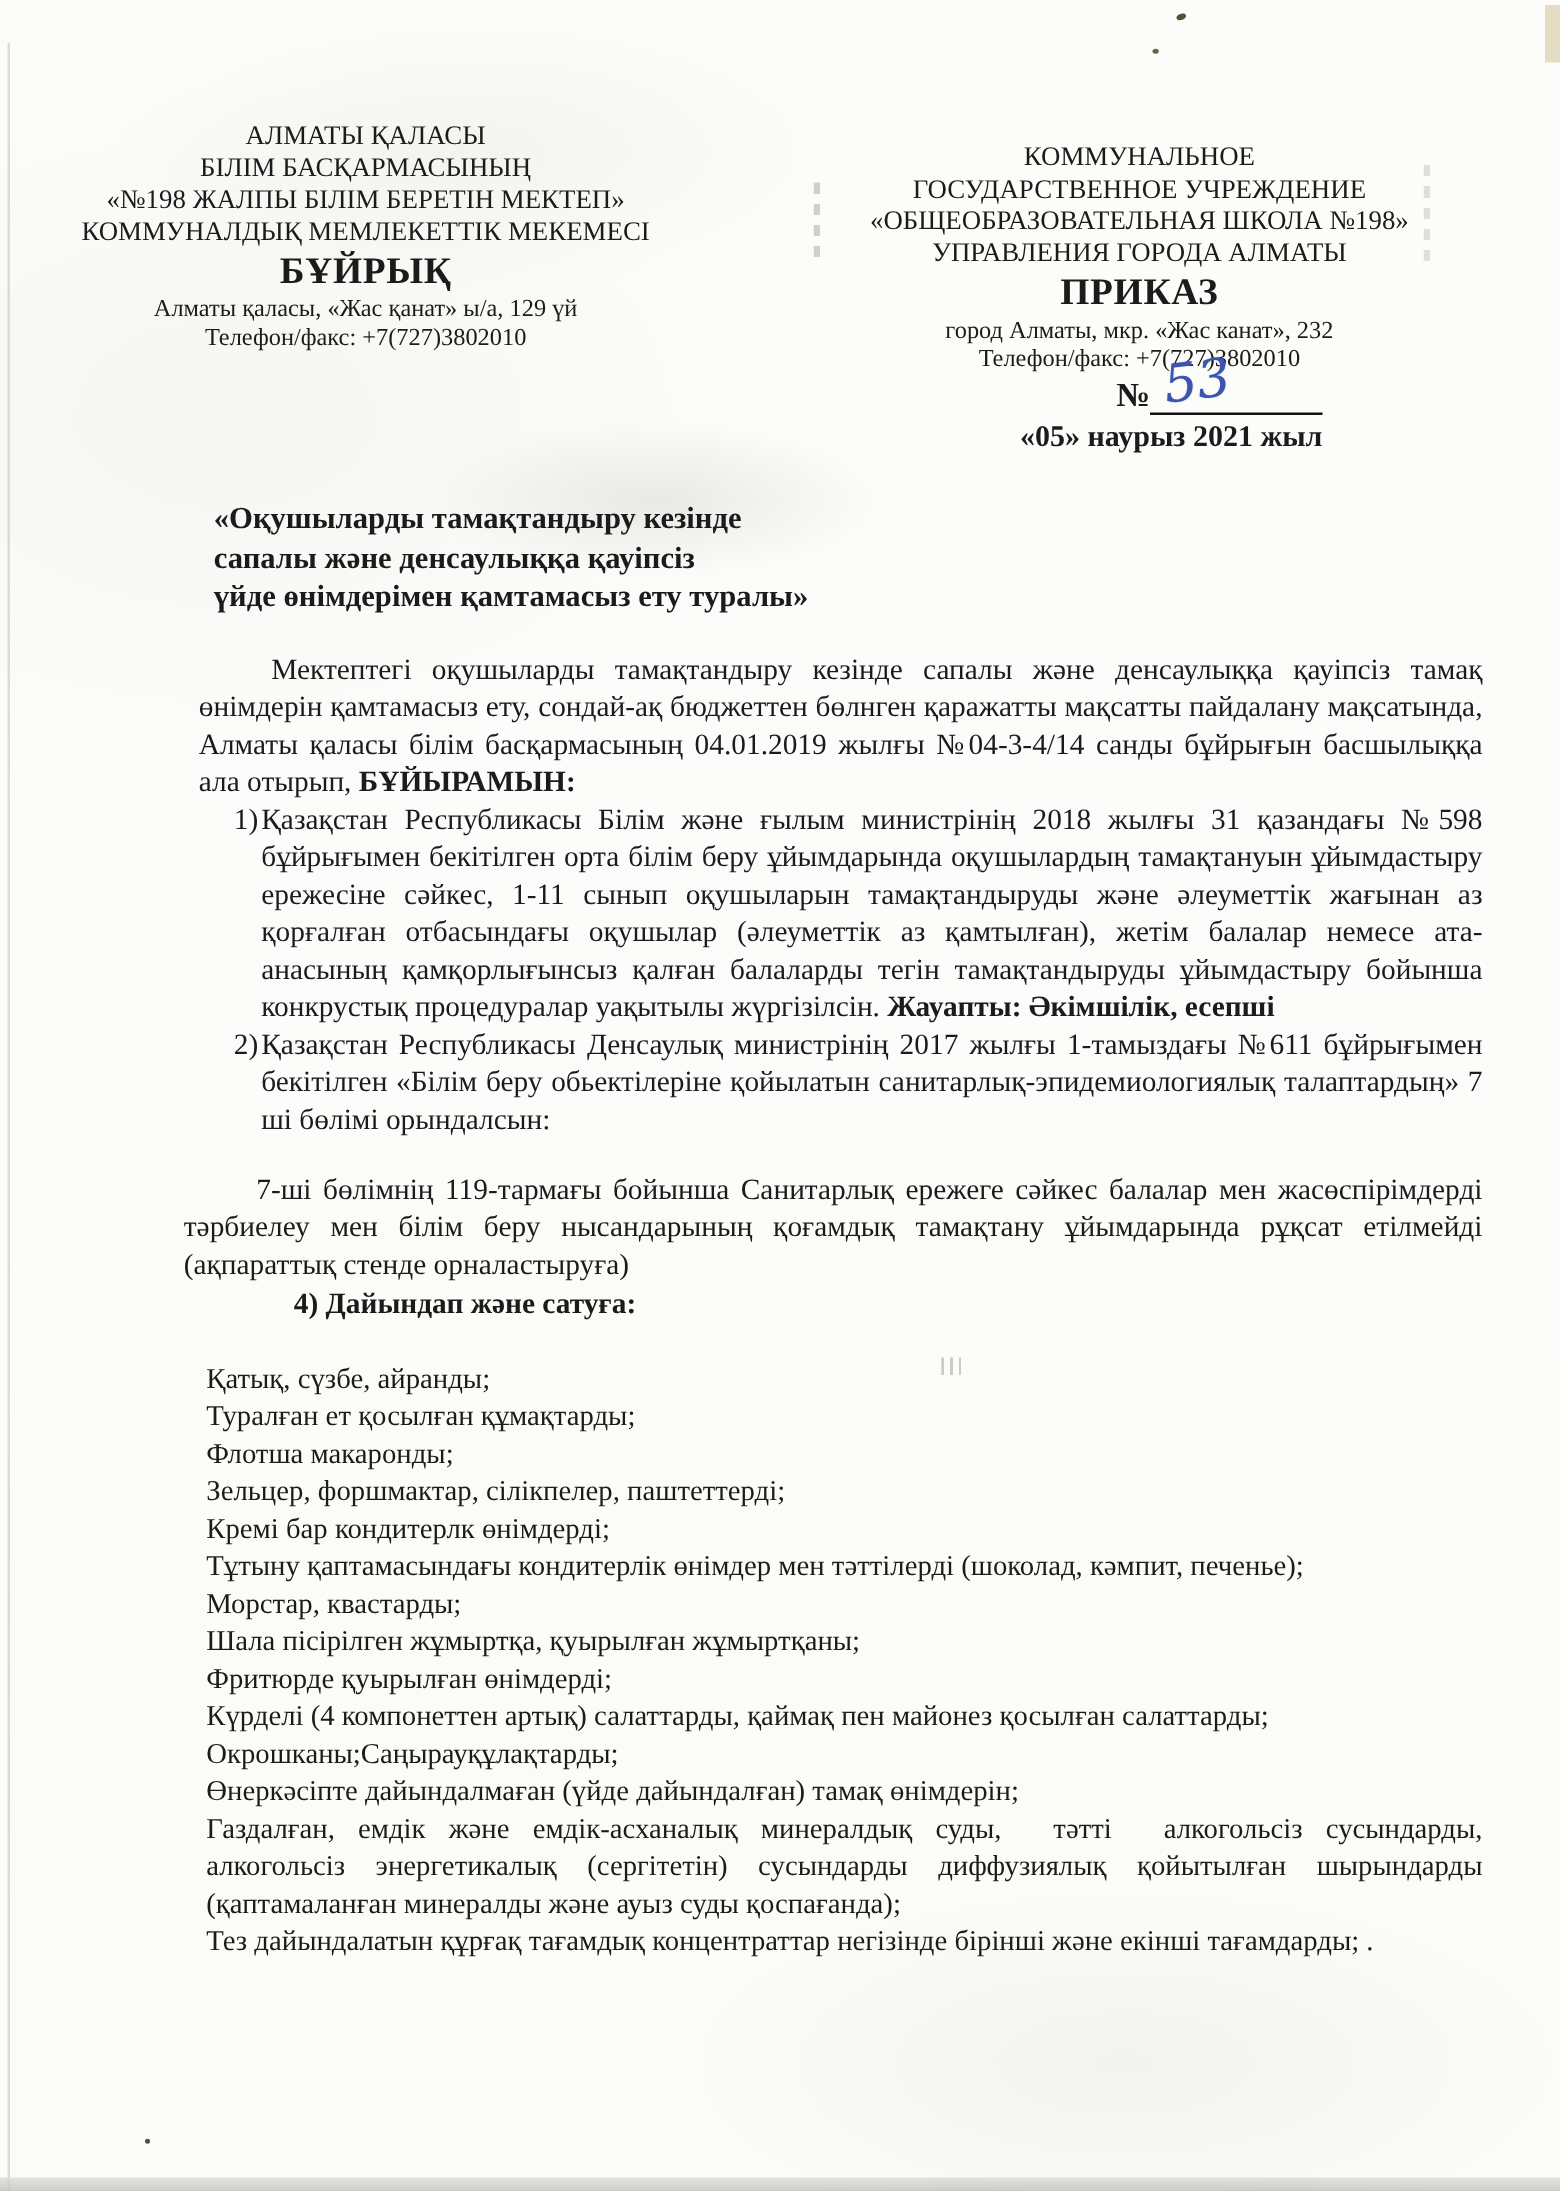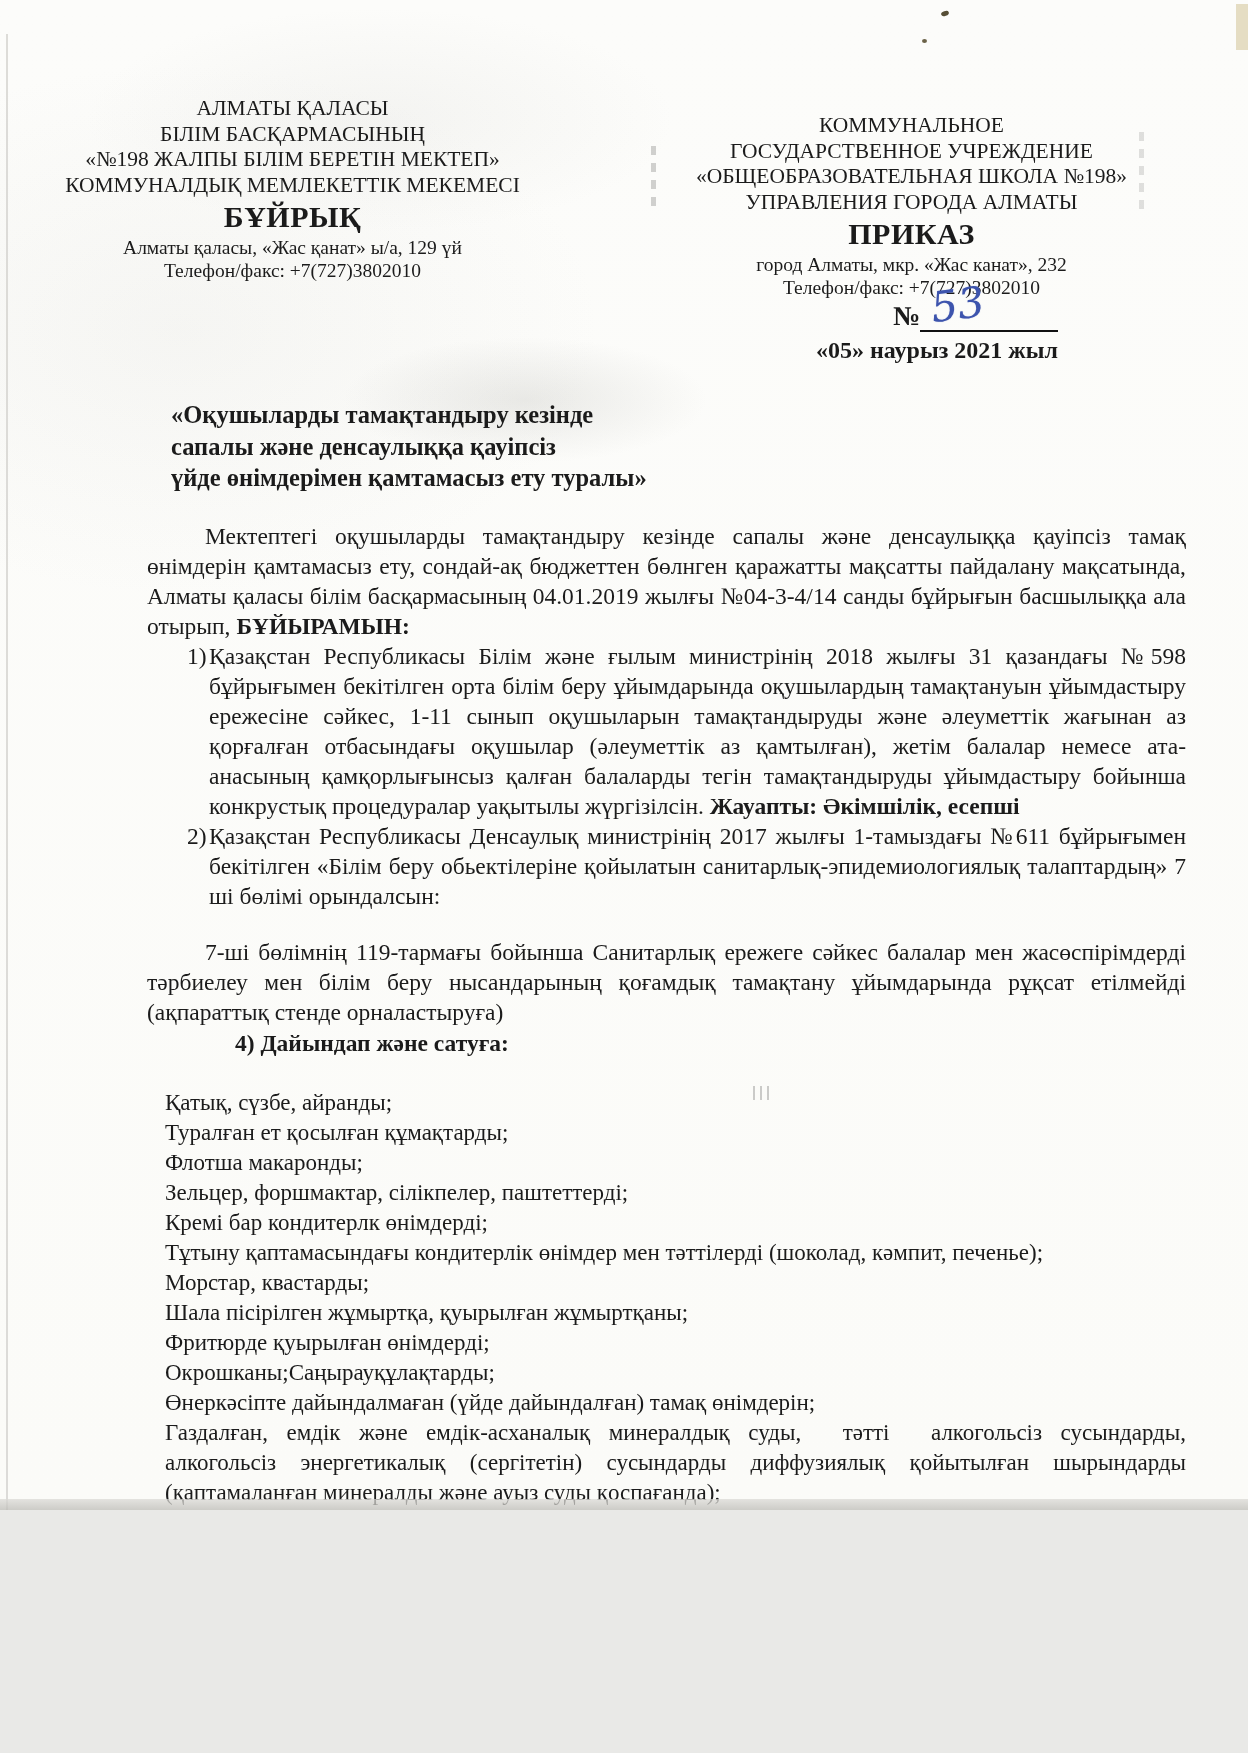--- a/index.html
+++ b/index.html
@@ -1,18 +1,18 @@
 <!DOCTYPE html>
 <html><head>
 <meta charset="utf-8">
 <style>
   html,body{margin:0;padding:0;background:#e9e9e7;}
   .page{
     position:relative;
-    width:1248px;height:1510px;
+    width:1248px;height:1753px;
     margin:0 auto;
     overflow:hidden;
     color:#1b1b1b;
     font-family:"Liberation Serif","DejaVu Serif",serif;
     background:
       radial-gradient(ellipse 260px 90px at 525px 400px, rgba(185,185,180,.28), transparent 70%),
       radial-gradient(ellipse 420px 160px at 380px 120px, rgba(200,200,195,.16), transparent 70%),
       radial-gradient(ellipse 600px 380px at 180px 330px, rgba(205,205,200,.14), transparent 70%),
       radial-gradient(ellipse 500px 200px at 900px 1650px, rgba(205,205,200,.18), transparent 70%),
       linear-gradient(#fcfcfa,#fbfbf8);
@@ -33,21 +33,21 @@
   .no-hand{
     position:absolute;left:38px;top:-16px;
     font-family:"DejaVu Serif",serif;font-style:italic;
     font-size:42px;color:#3d54ad;transform:rotate(-7deg);
     text-shadow:0 0 1px rgba(61,84,173,.4);
   }
   .date-line{position:absolute;top:337px;left:816px;font-size:24px;font-weight:bold;white-space:nowrap;}
   
   .title{margin:100px 0 0 24px;font-weight:bold;font-size:24.5px;line-height:31.5px;}
   .para{font-size:23.5px;line-height:30px;text-align:justify;margin:0;}
-  .intro{margin-top:27px;text-indent:58px;}
+  .intro{margin-top:27px;text-indent:58px;margin-left:12px;}
   .order-item{position:relative;padding-left:62px;font-size:23.5px;line-height:30px;text-align:justify;}
   .order-num{position:absolute;left:40px;top:0;}
   .sec7{margin-top:26px;text-indent:58px;}
   .subheading{margin:1px 0 0 88px;font-weight:bold;font-size:23.5px;line-height:31px;}
   .food-list{margin:29px 0 0 18px;font-size:23px;line-height:30px;}
   .food-item{text-align:justify;margin:0;}
   b{font-weight:bold;}
   
   .artifact{position:absolute;pointer-events:none;}
   .edge-left{left:6px;top:34px;bottom:0;width:2px;background:#d4d3cf;opacity:.8;}
@@ -117,20 +117,21 @@
     <div class="food-list">
       <p class="food-item">Қатық, сүзбе, айранды;</p>
       <p class="food-item">Туралған ет қосылған құмақтарды;</p>
       <p class="food-item">Флотша макаронды;</p>
       <p class="food-item">Зельцер, форшмактар, сілікпелер, паштеттерді;</p>
       <p class="food-item">Кремі бар кондитерлк өнімдерді;</p>
       <p class="food-item">Тұтыну қаптамасындағы кондитерлік өнімдер мен тәттілерді (шоколад, кәмпит, печенье);</p>
       <p class="food-item">Морстар, квастарды;</p>
       <p class="food-item">Шала пісірілген жұмыртқа, қуырылған жұмыртқаны;</p>
       <p class="food-item">Фритюрде қуырылған өнімдерді;</p>
+      <p class="food-item">Күрделі (4 компонеттен артық) салаттарды, қаймақ пен майонез қосылған салаттарды;</p>
       <p class="food-item">Окрошканы;Саңырауқұлақтарды;</p>
       <p class="food-item">Өнеркәсіпте дайындалмаған (үйде дайындалған) тамақ өнімдерін;</p>
       <p class="food-item">Газдалған, емдік және емдік-асханалық минералдық суды,  тәтті  алкогольсіз сусындарды, алкогольсіз энергетикалық (сергітетін) сусындарды диффузиялық қойытылған шырындарды (қаптамаланған минералды және ауыз суды қоспағанда);</p>
       <p class="food-item">Тез дайындалатын құрғақ тағамдық концентраттар негізінде бірінші және екінші тағамдарды;  .</p>
     </div>
 
   </div>
 
   <div class="artifact edge-left"></div>
   <div class="artifact edge-bottom"></div>

